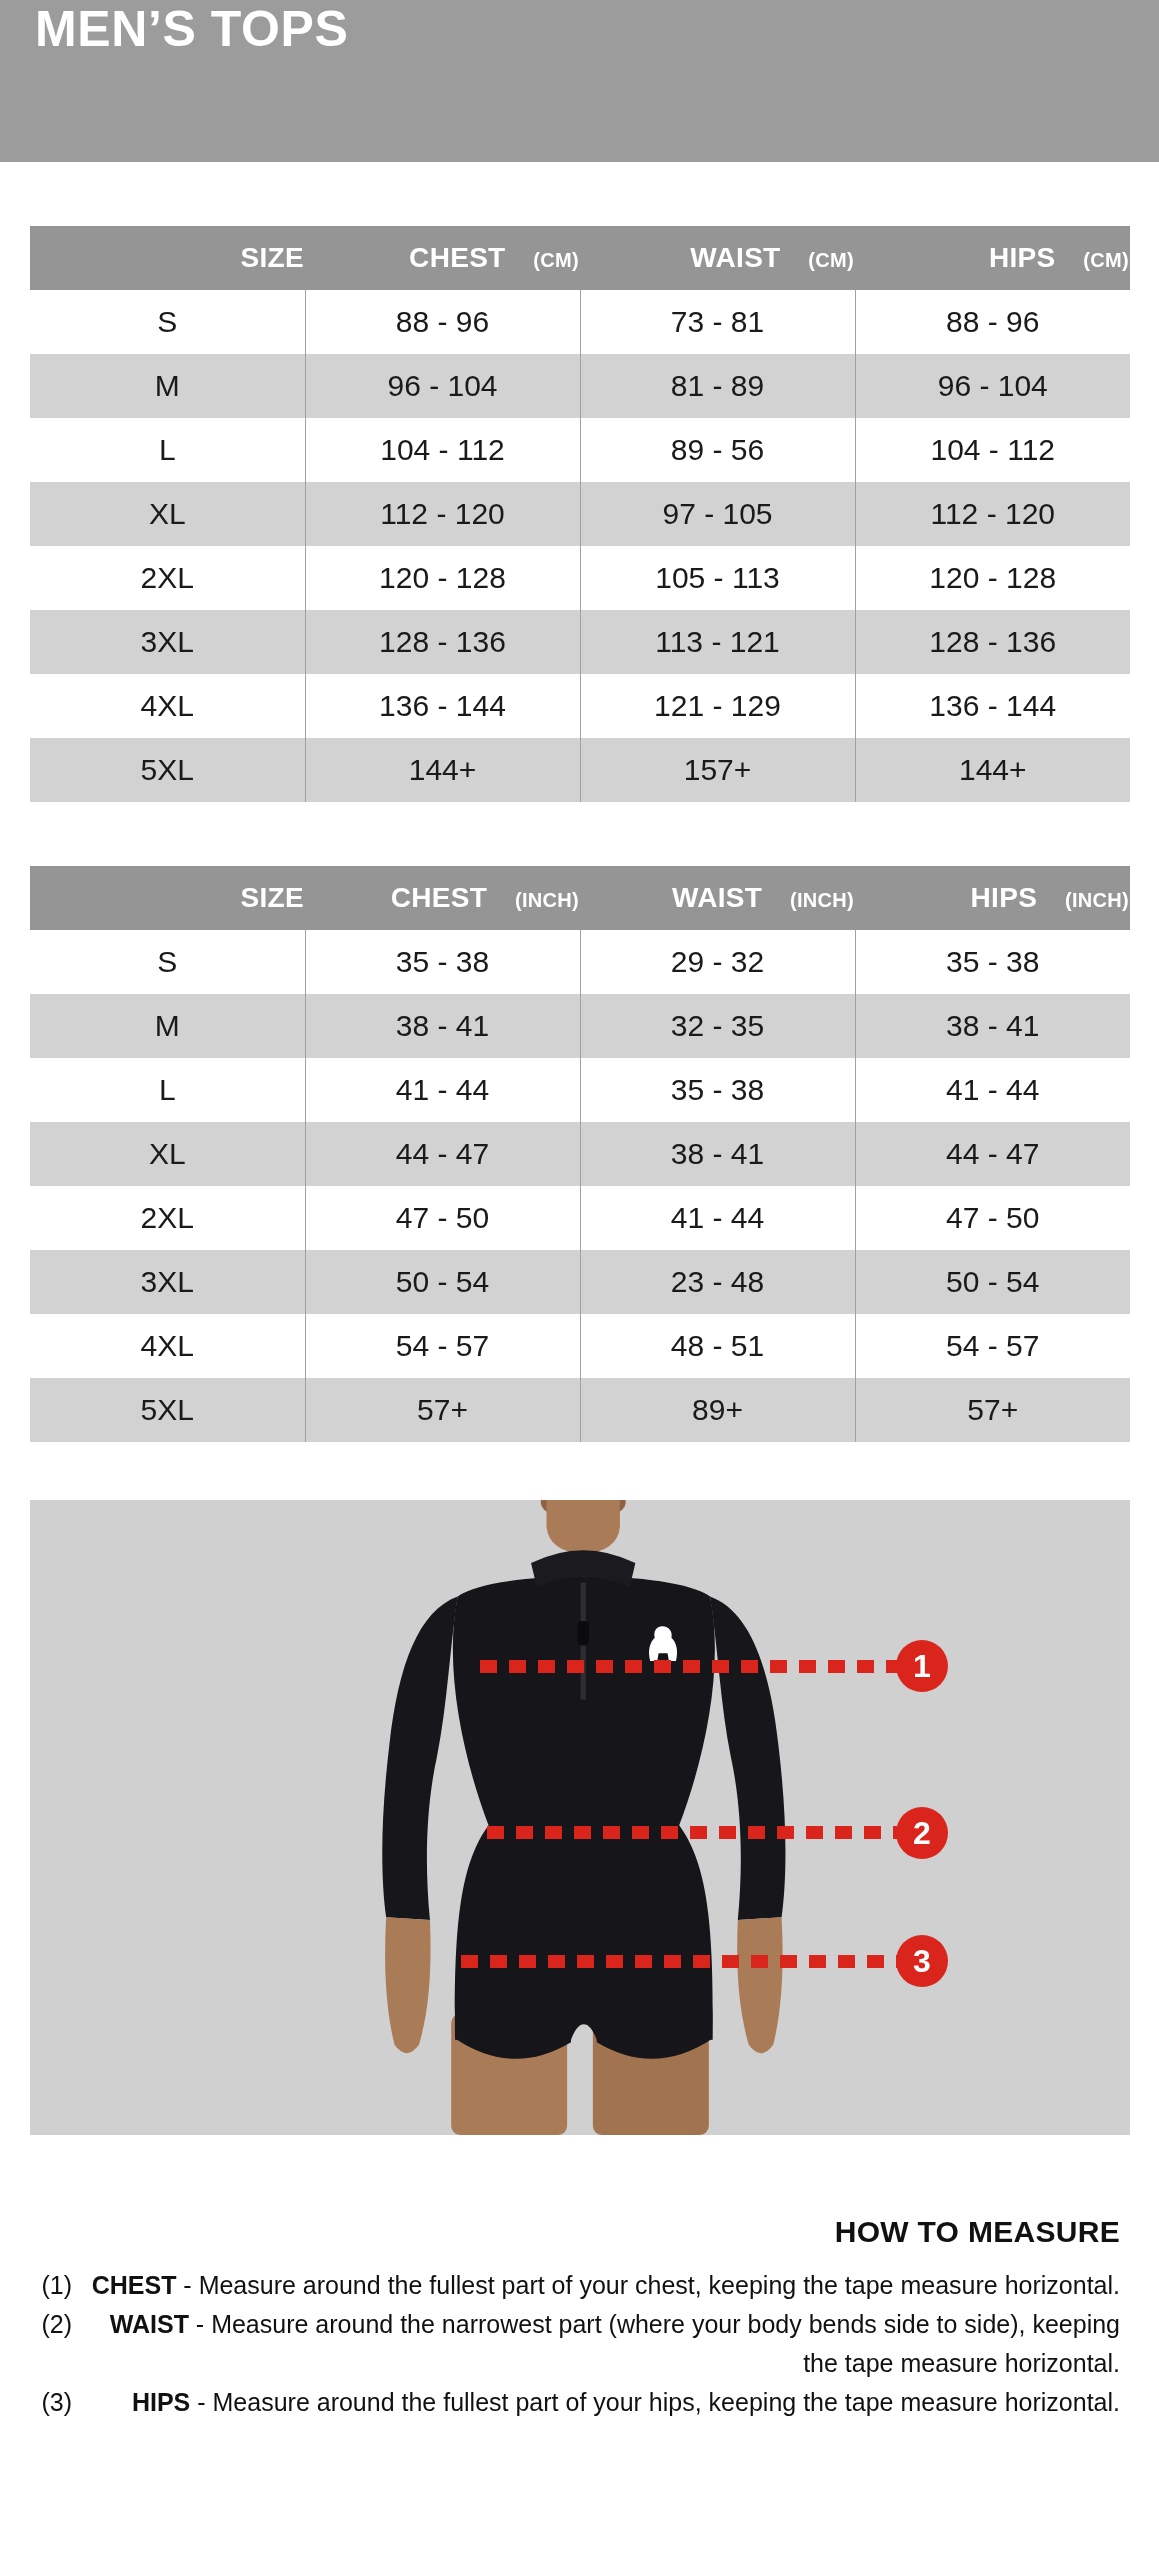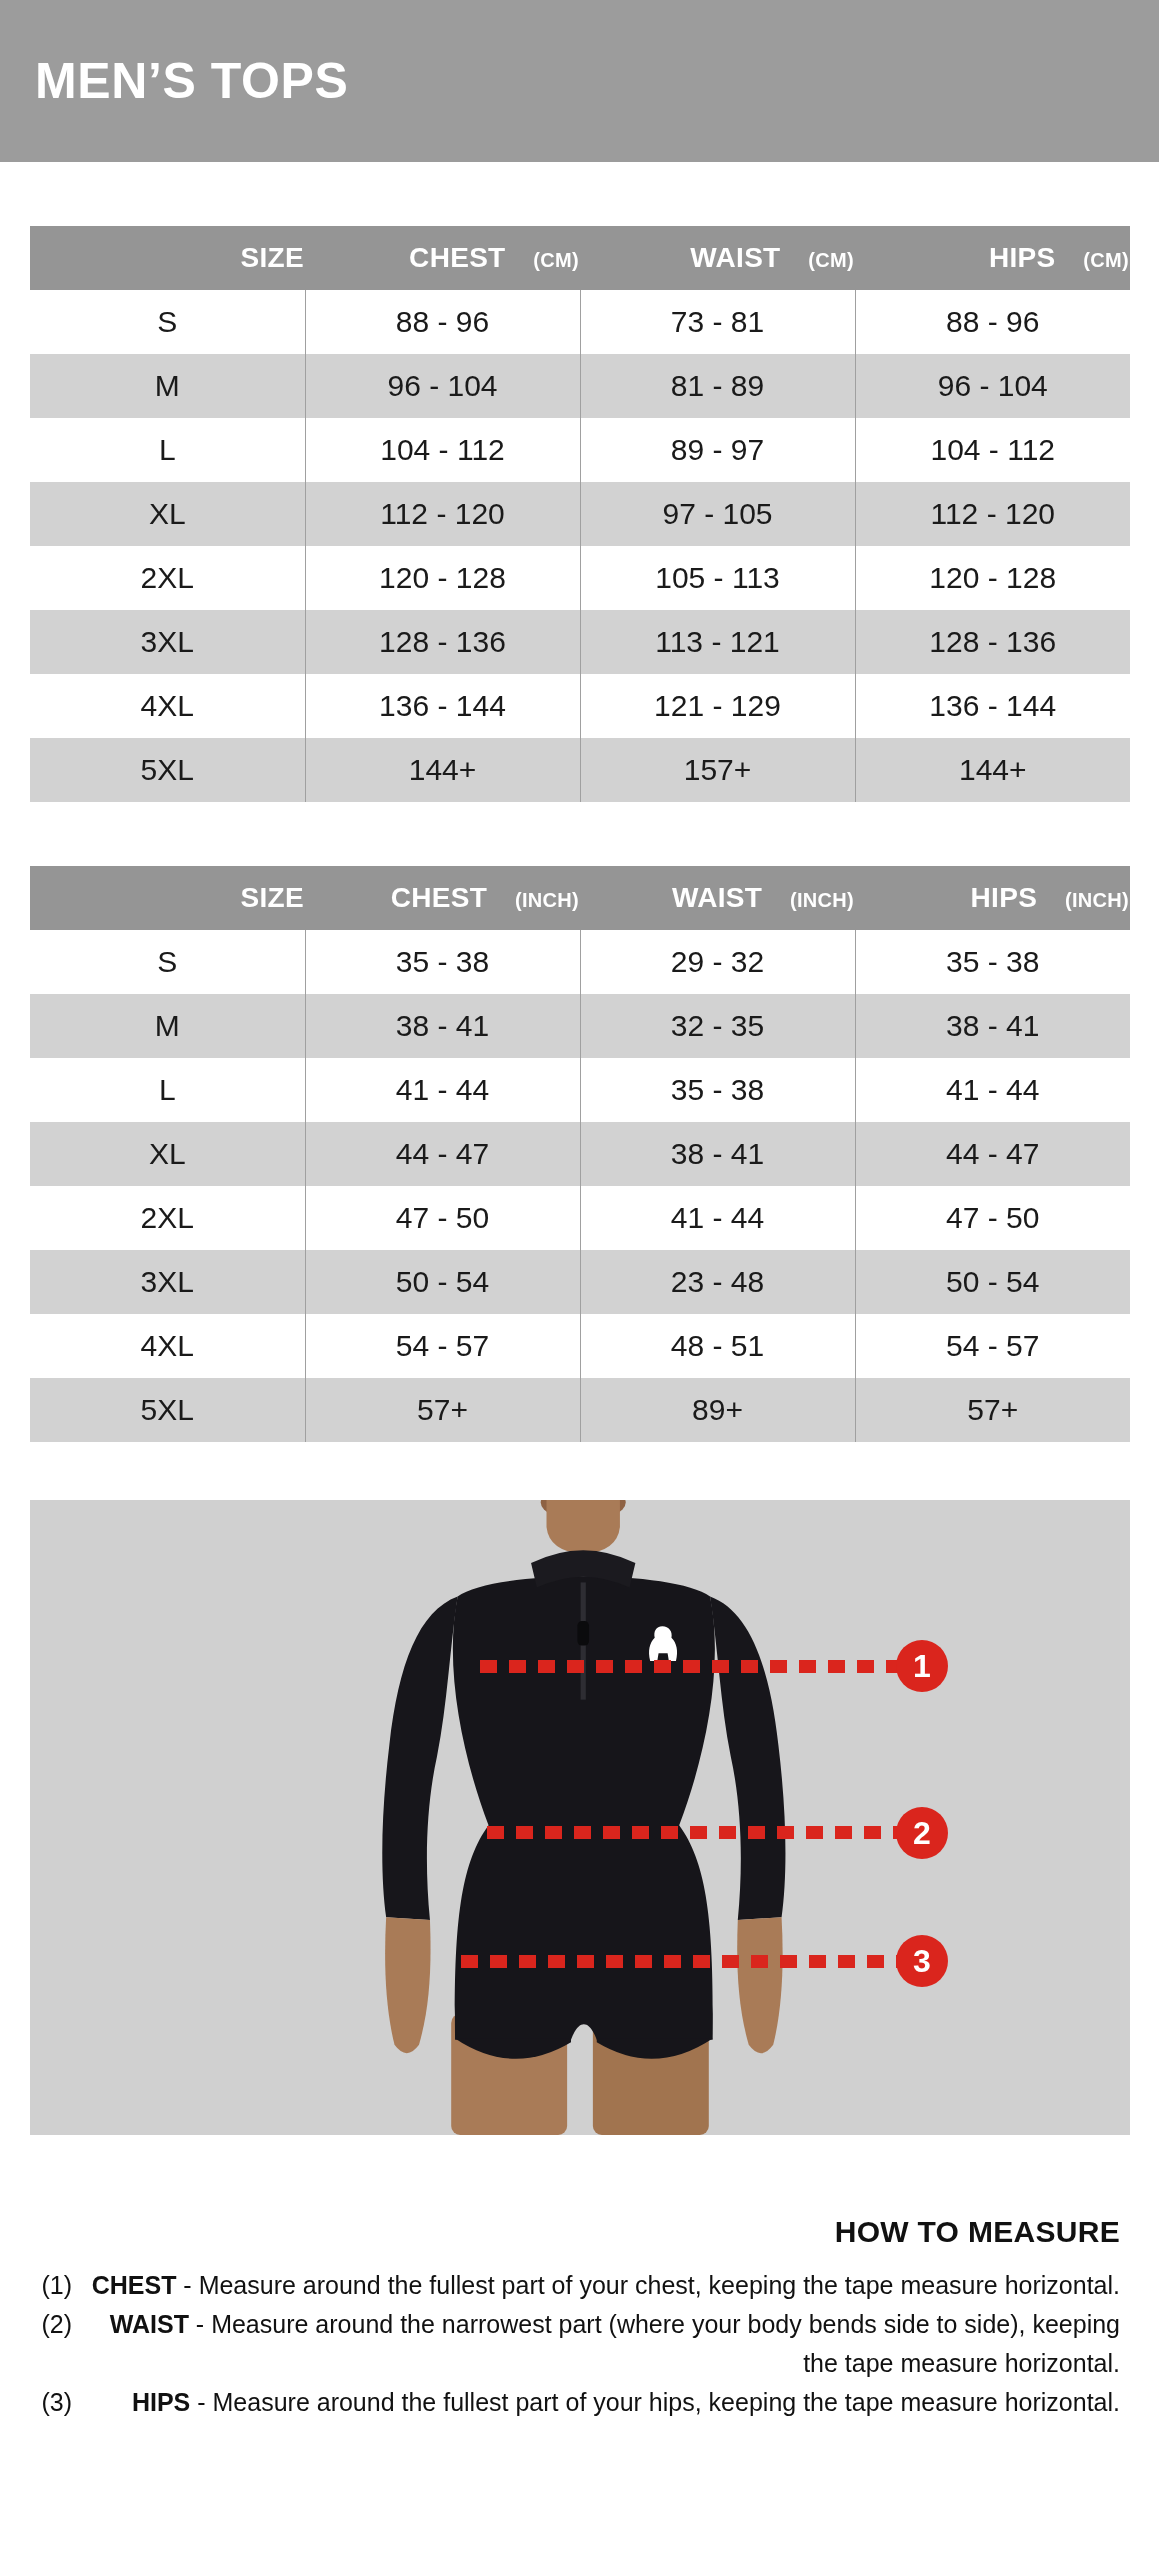--- a/index.html
+++ b/index.html
@@ -6,21 +6,21 @@
     --banner:#9c9c9c; --table-header:#959595; --row-alt:#d2d2d2;
     --figure-bg:#d0d0d0; --accent-red:#da251d; --text:#1a1a1a; --divider:#a0a0a0;
   }
   *{box-sizing:border-box;}
   html,body{margin:0;padding:0;}
   body{
     width:1159px;height:2576px;overflow:hidden;background:#ffffff;
     font-family:"Liberation Sans",sans-serif;color:var(--text);position:relative;
   }
   
-  .banner{width:1159px;height:162px;background:var(--banner);display:flex;align-items:center;}
+  .banner{width:1159px;height:162px;background:var(--banner);display:flex;align-items:flex-start;}
   .banner h1{margin:0 0 0 35px;font-size:50px;font-weight:700;color:#ffffff;letter-spacing:0.6px;}
   
   table.size-table{
     border-collapse:collapse;table-layout:fixed;width:1100px;margin:64px 0 0 30px;
     font-size:30px;color:var(--text);
   }
   table.size-table th{
     height:64px;background:var(--table-header);color:#ffffff;
     font-size:28px;font-weight:700;text-align:right;letter-spacing:0.3px;
   }
@@ -73,21 +73,21 @@
       </tr>
       <tr>
         <td>M</td>
         <td>96 - 104</td>
         <td>81 - 89</td>
         <td>96 - 104</td>
       </tr>
       <tr>
         <td>L</td>
         <td>104 - 112</td>
-        <td>89 - 97</td>
+        <td>89 - 56</td>
         <td>104 - 112</td>
       </tr>
       <tr>
         <td>XL</td>
         <td>112 - 120</td>
         <td>97 - 105</td>
         <td>112 - 120</td>
       </tr>
       <tr>
         <td>2XL</td>

